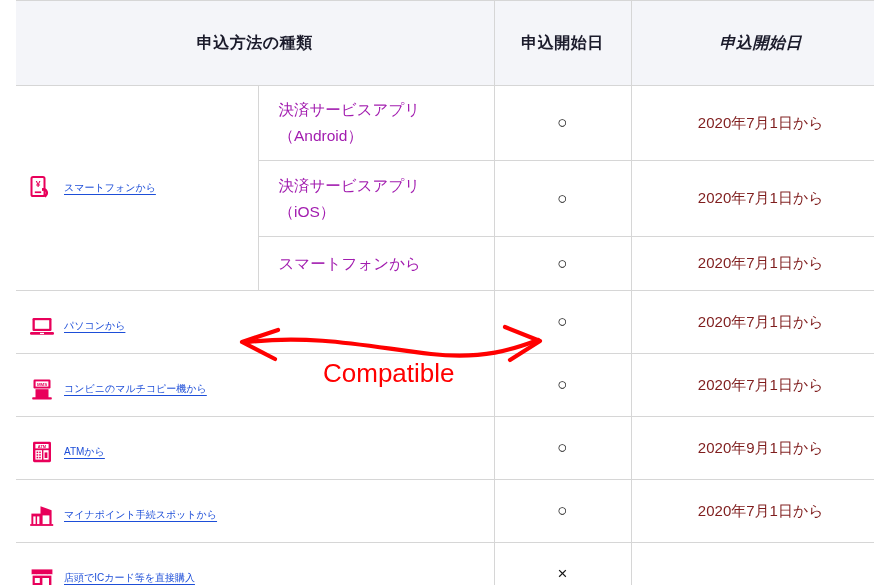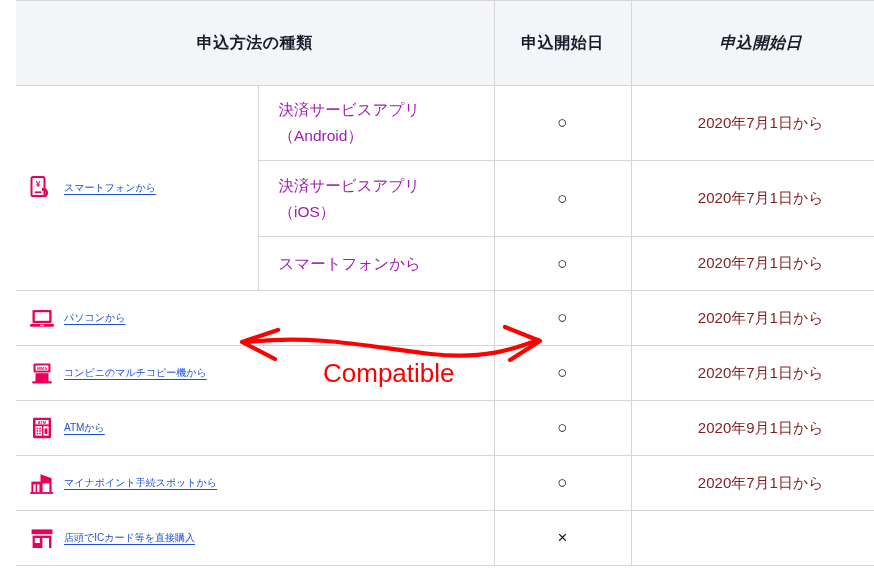--- a/index.html
+++ b/index.html
@@ -51,21 +51,21 @@
     font-size: 16px;
     color: #1b1b2b;
     text-align: center;
     letter-spacing: 0.5px;
   }
   thead th.th-method { border-left: none; }
   thead th.th-date   { border-right: none; font-style: italic; }
 
   
   td.cell-method {
-    padding: 0 10px 0 12px;
+    padding: 8px 10px 0 12px;
     height: 54px;
   }
   td.cell-method-tall {
     padding: 0 10px 0 12px;
   }
   td.cell-sub {
     padding: 0 14px 0 20px;
     line-height: 1.65;
     color: #a21caf;
   }

